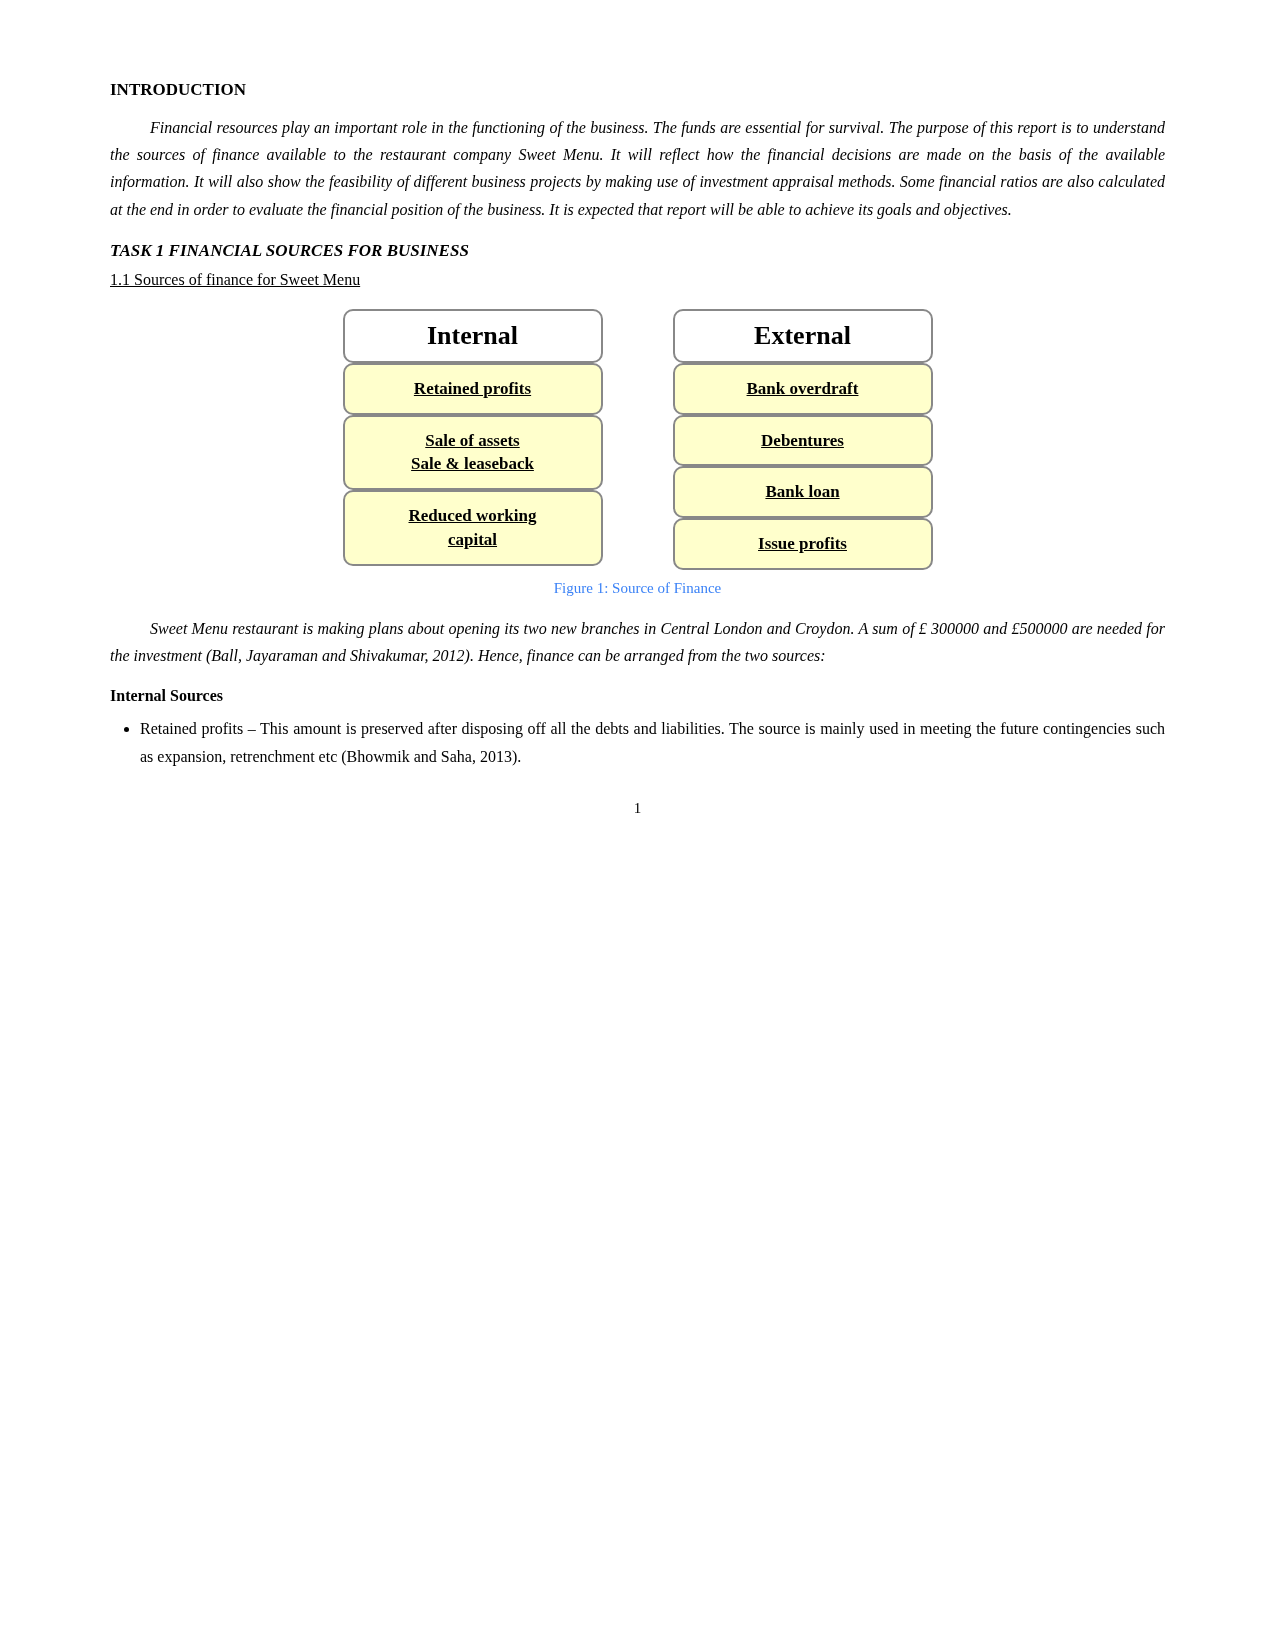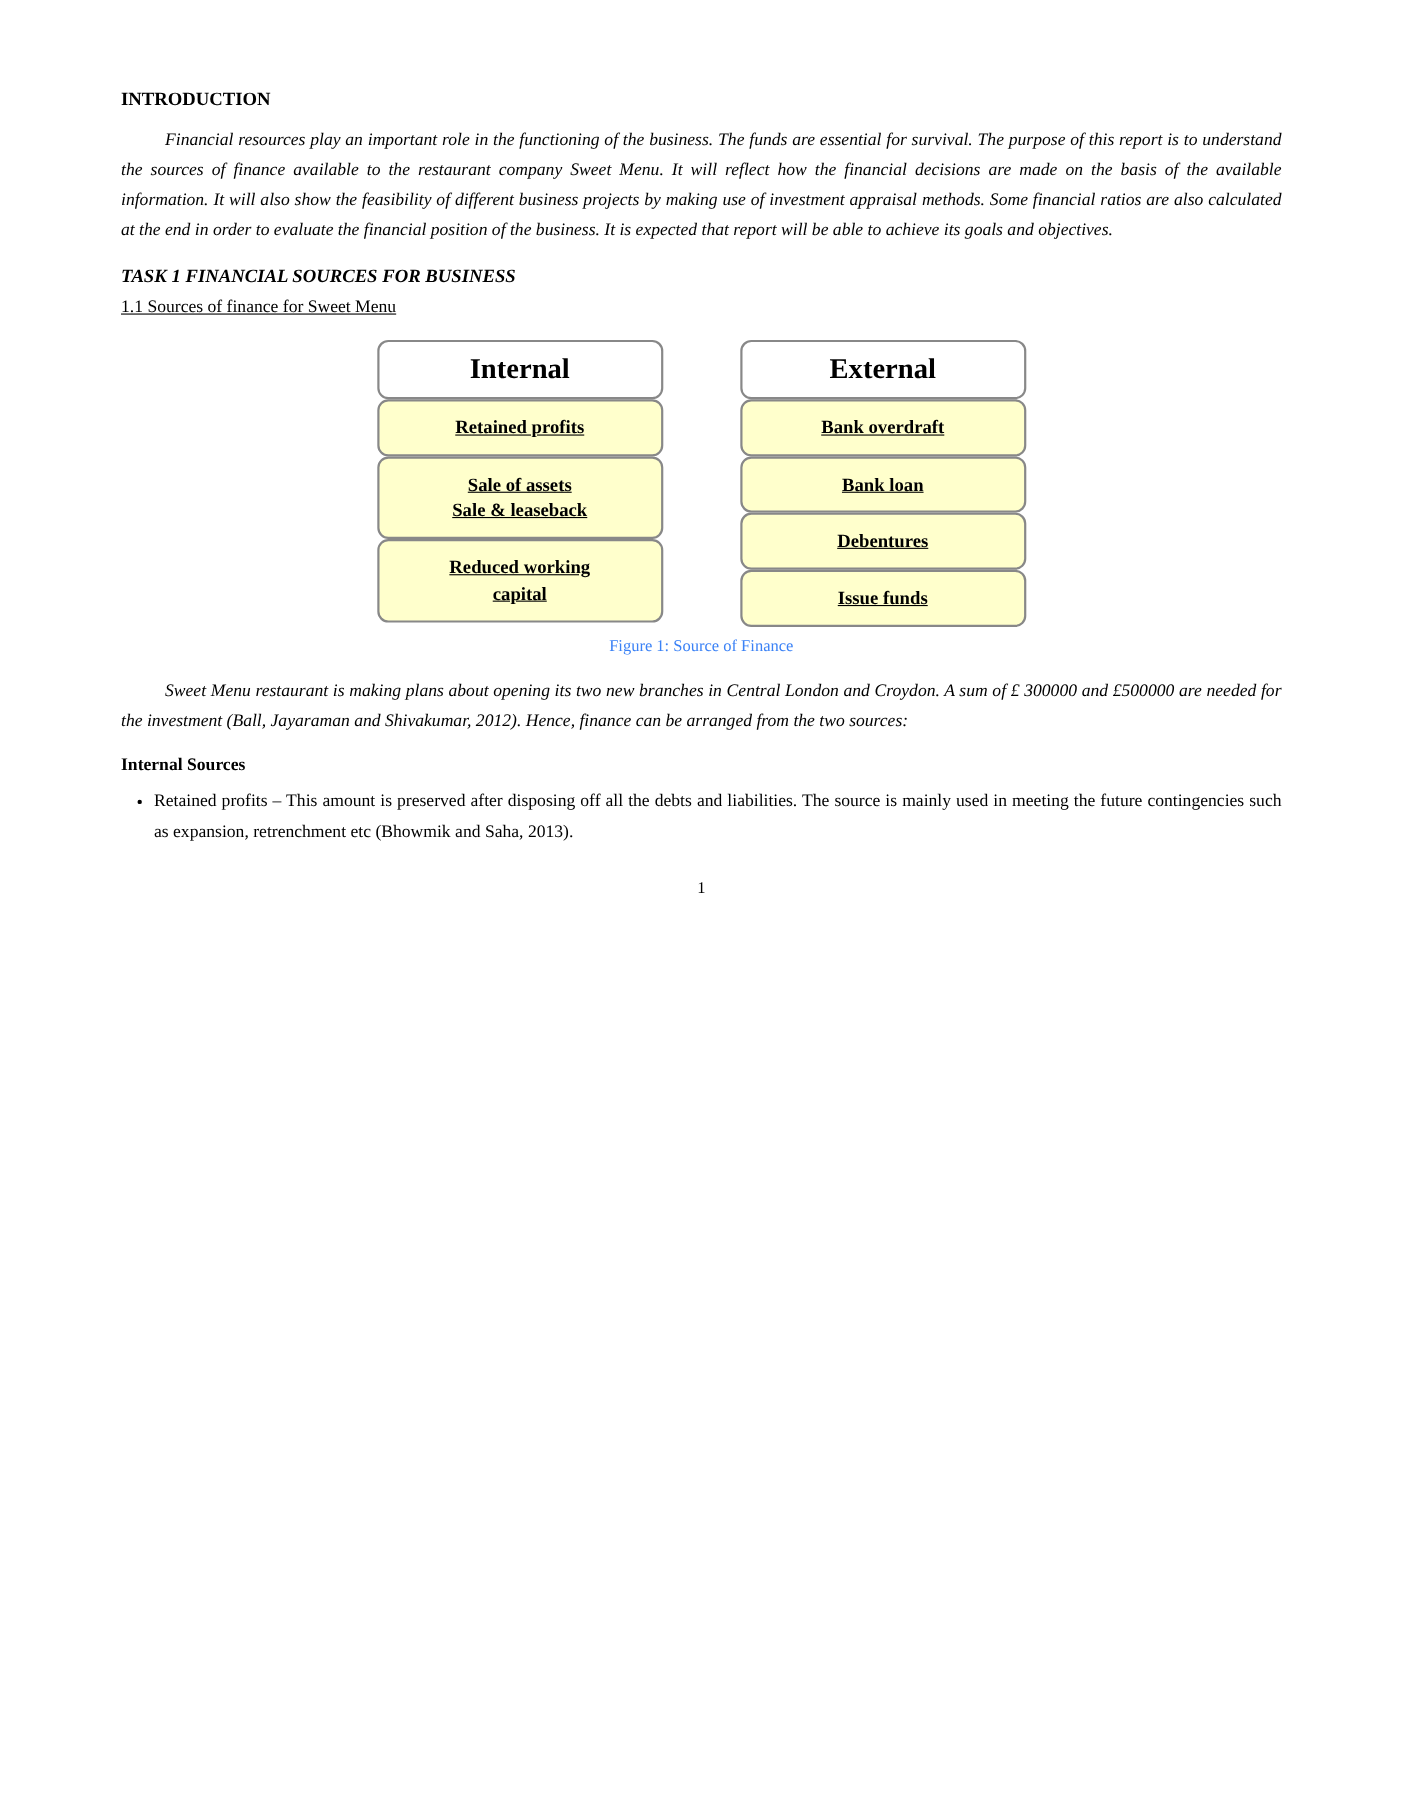--- a/index.html
+++ b/index.html
@@ -118,23 +118,23 @@
     <div class="finance-column">
       <div class="finance-header-box">Internal</div>
       <div class="finance-item-box">Retained profits</div>
       <div class="finance-item-box">Sale of assets<br>Sale &amp; leaseback</div>
       <div class="finance-item-box">Reduced working<br>capital</div>
     </div>
 
     <div class="finance-column">
       <div class="finance-header-box">External</div>
       <div class="finance-item-box">Bank overdraft</div>
+      <div class="finance-item-box">Debentures</div>
       <div class="finance-item-box">Bank loan</div>
-      <div class="finance-item-box">Debentures</div>
-      <div class="finance-item-box">Issue funds</div>
+      <div class="finance-item-box">Issue profits</div>
     </div>
   </div>
 
   <p class="figure-caption">Figure 1: Source of Finance</p>
 
   <p class="body-text">Sweet Menu restaurant is making plans about opening its two new branches in Central London and Croydon. A sum of £ 300000 and £500000 are needed for the investment (Ball, Jayaraman and Shivakumar, 2012). Hence, finance can be arranged from the two sources:</p>
 
   <p class="internal-sources-heading">Internal Sources</p>
 
   <ul class="bullet-list">

